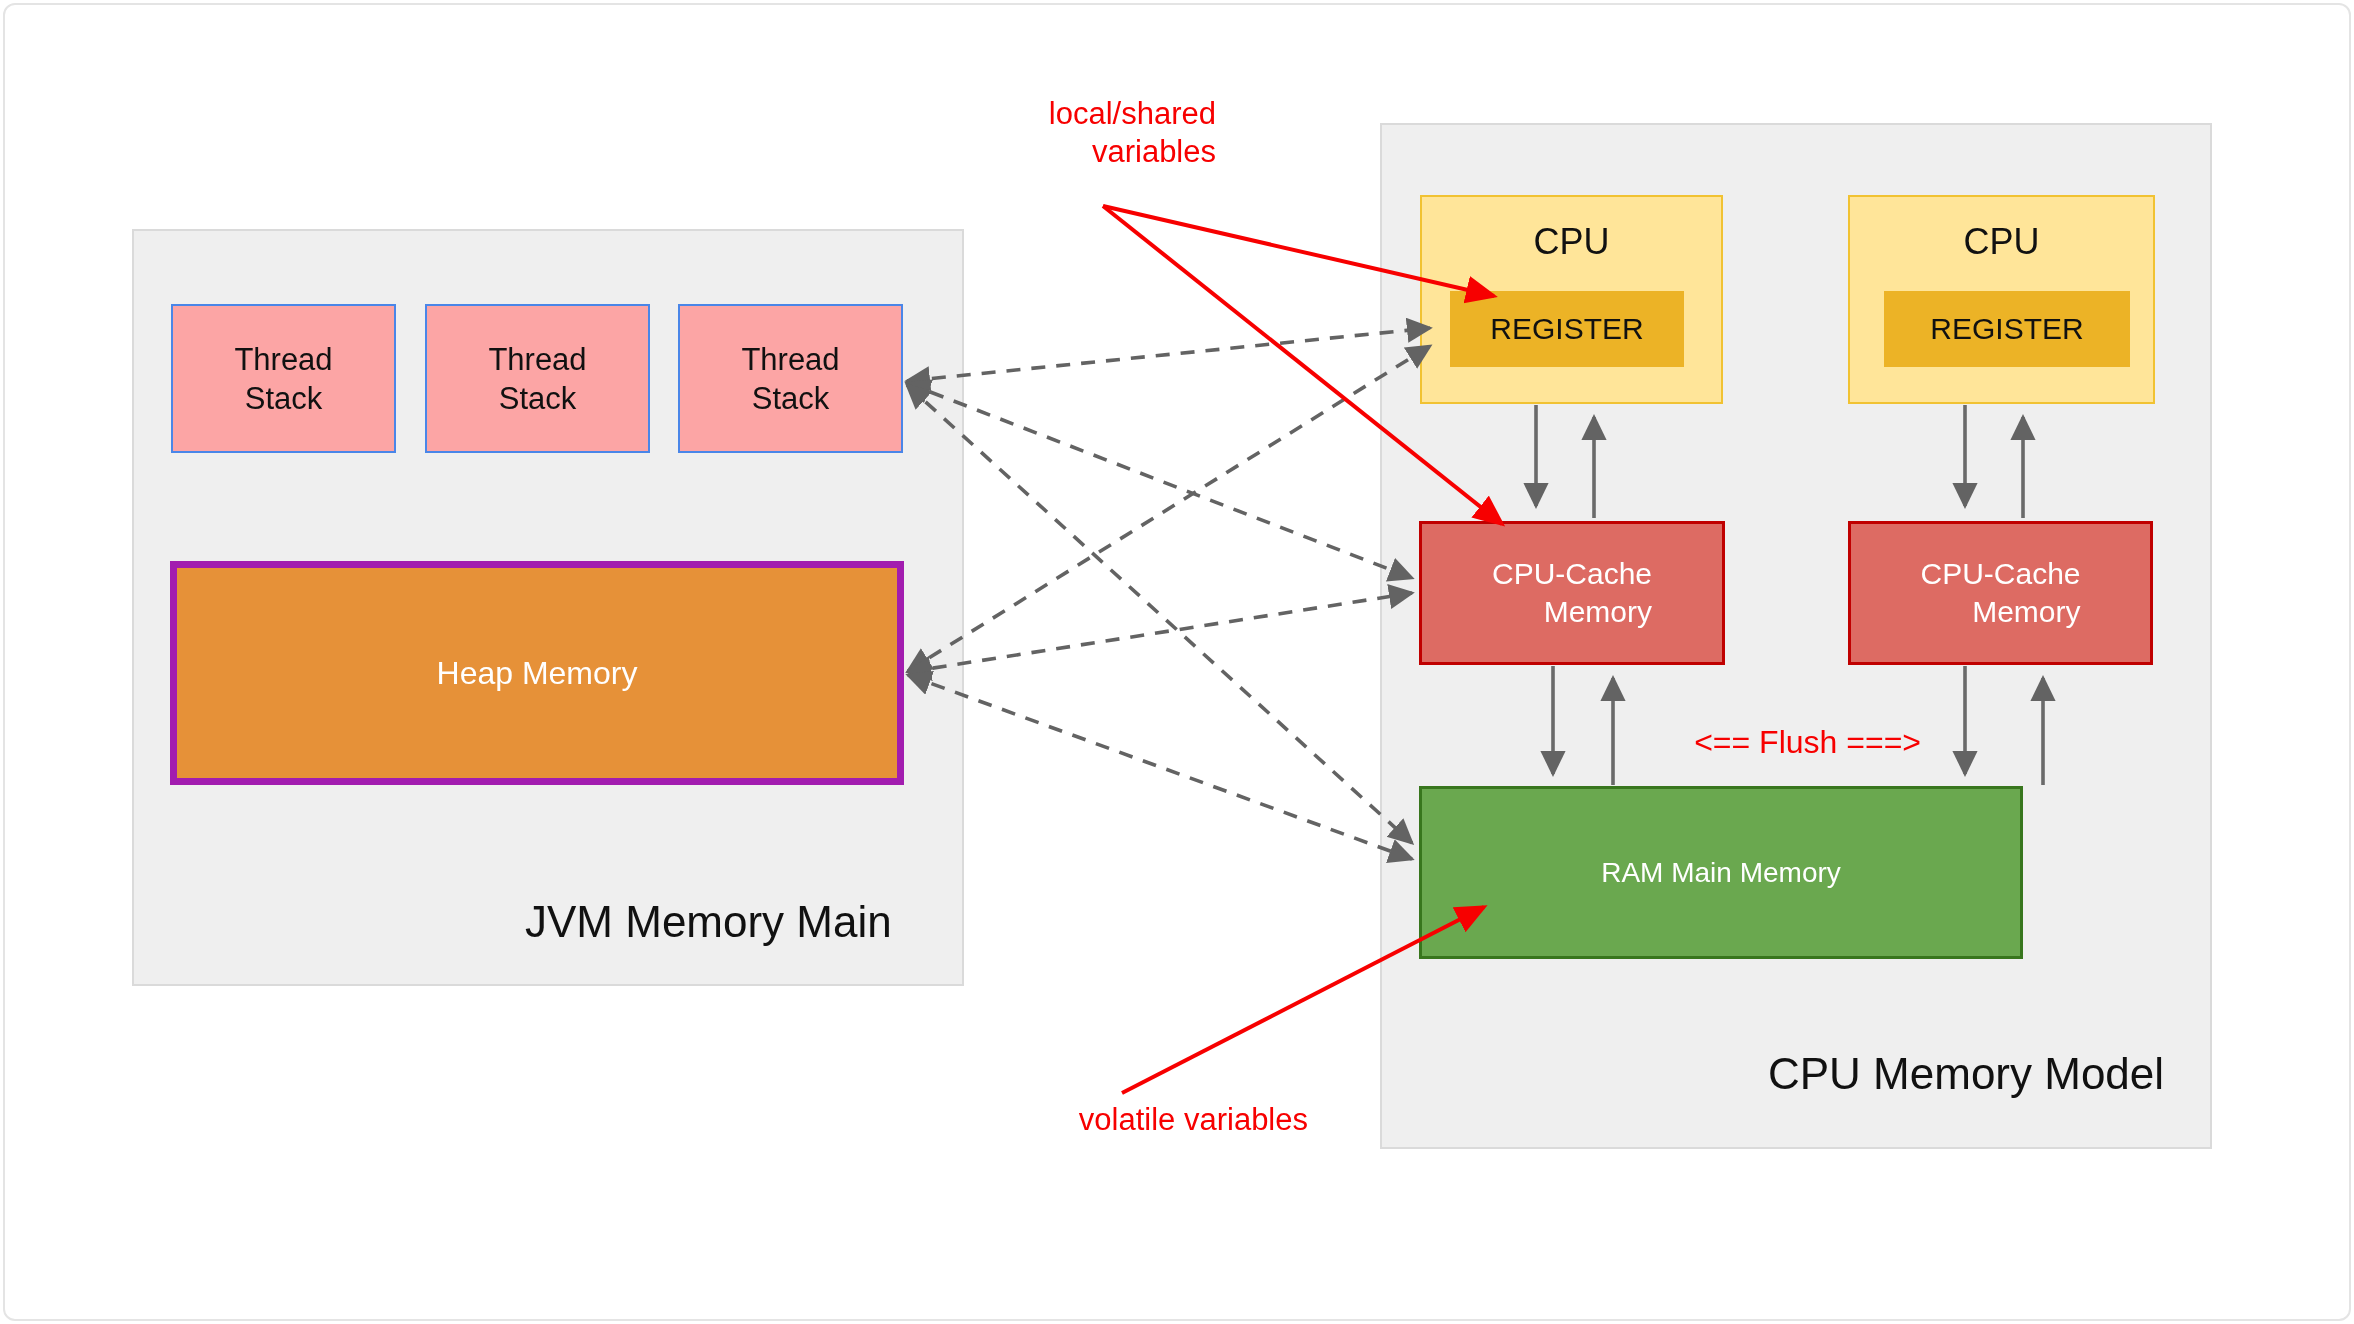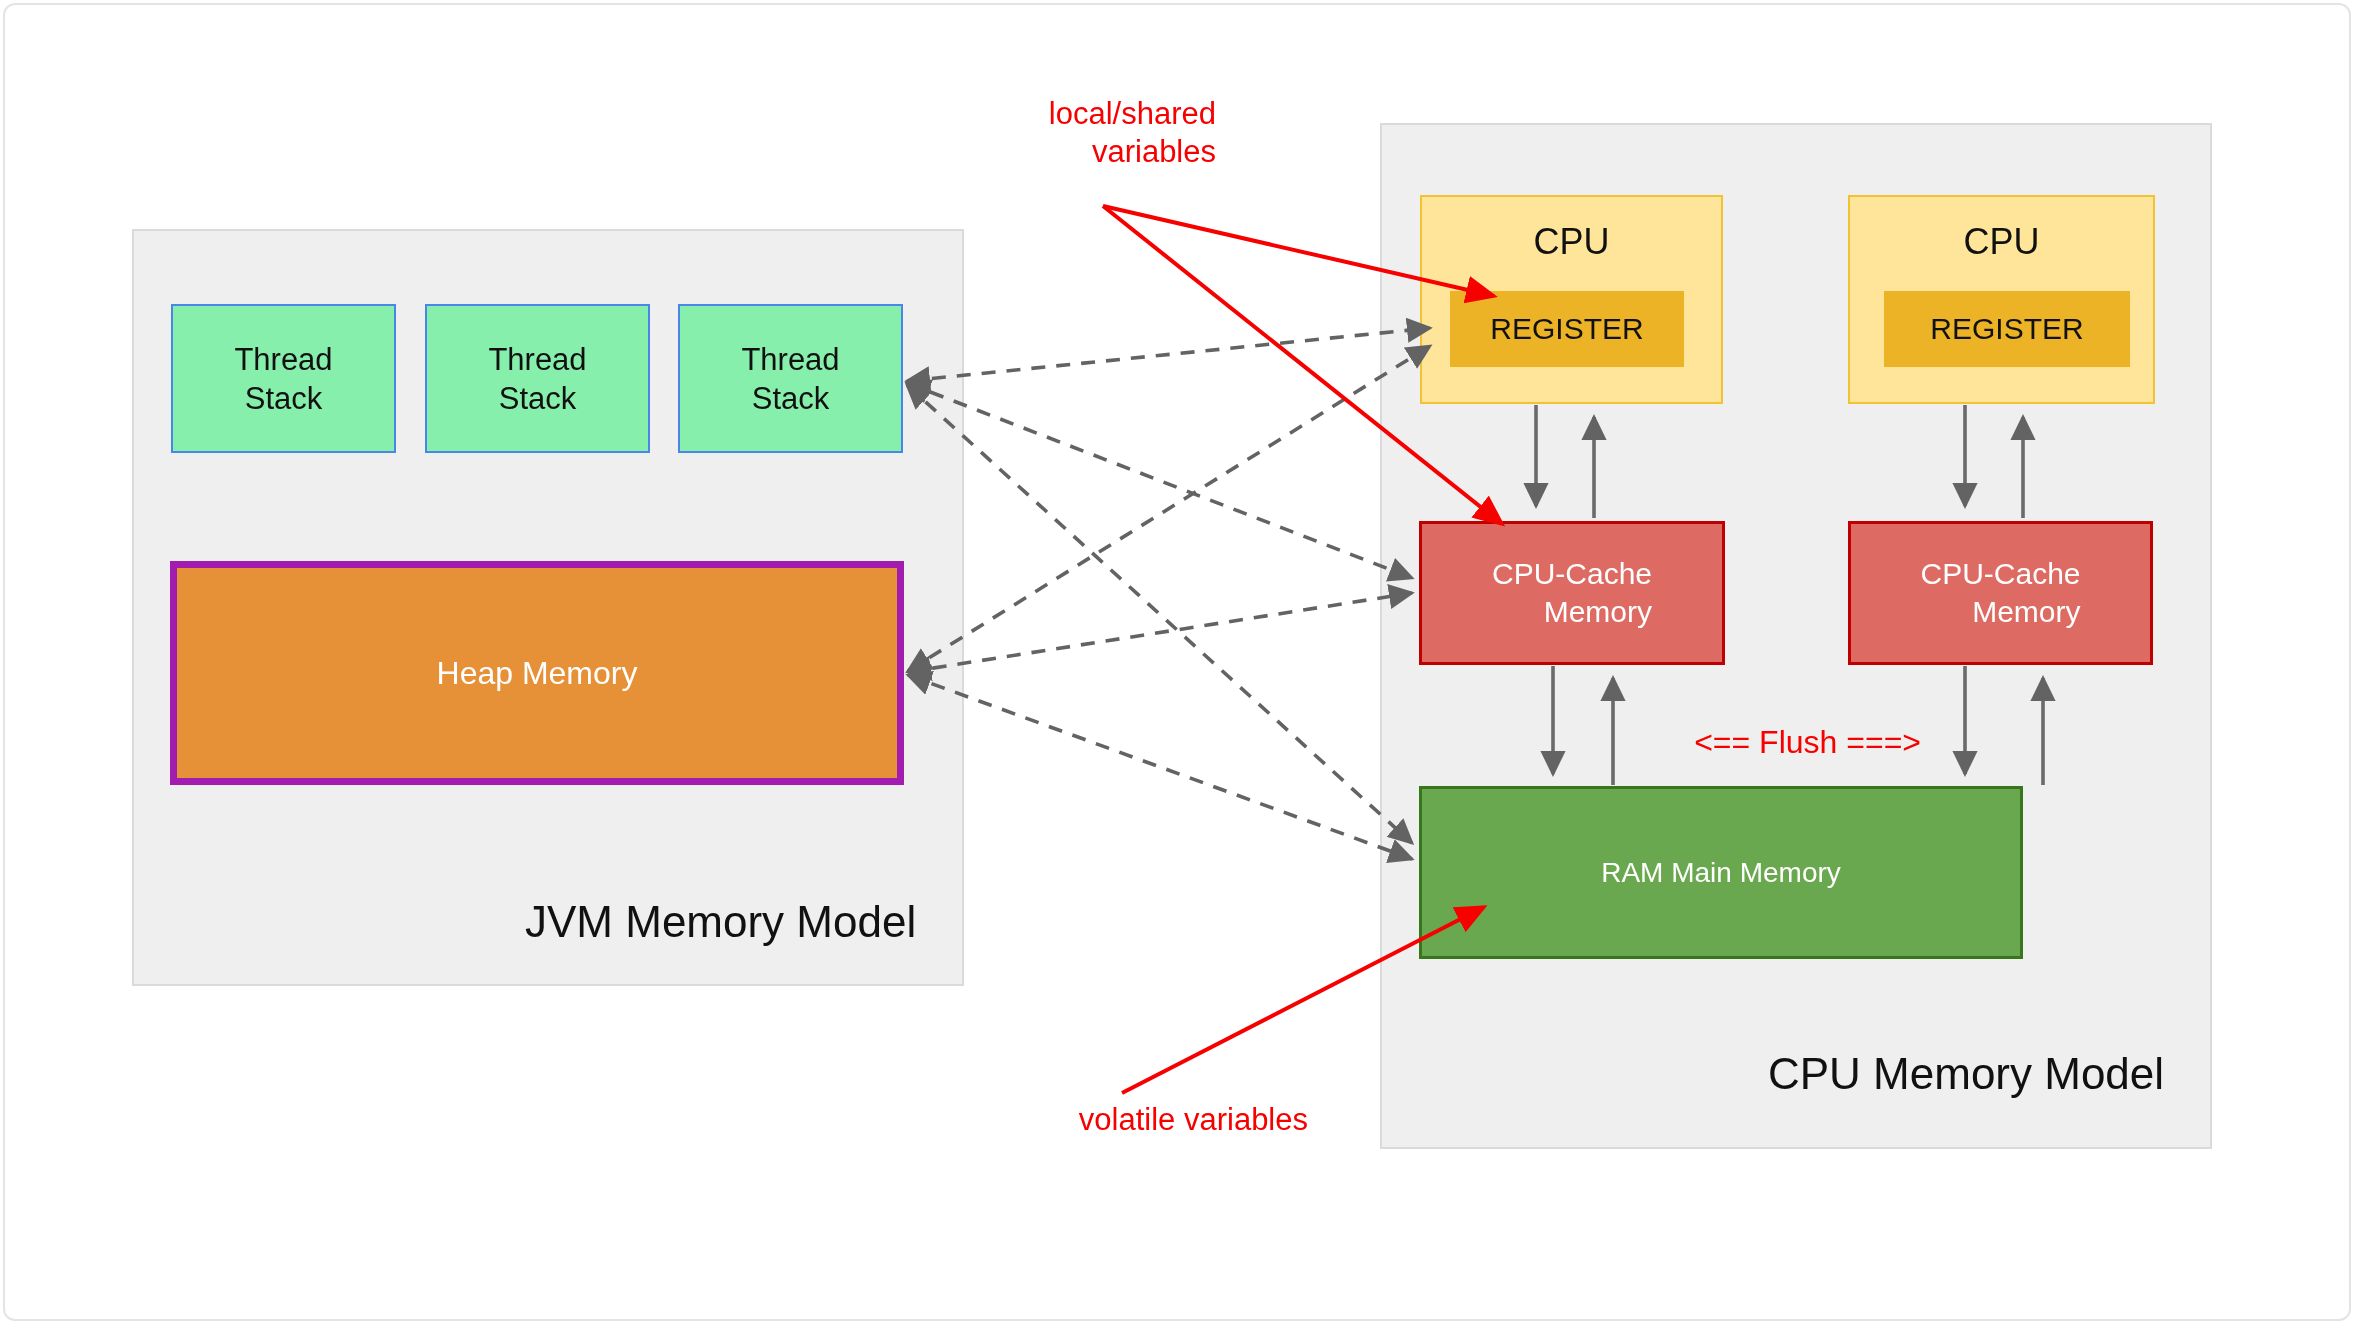--- a/index.html
+++ b/index.html
@@ -7,21 +7,21 @@
     position:relative;width:2354px;height:1324px;background:#ffffff;overflow:hidden;
     font-family:"Liberation Sans","DejaVu Sans",sans-serif;
   }
   .page-frame{position:absolute;left:3px;top:3px;right:3px;bottom:3px;
     border:2px solid #e4e4e4;border-radius:12px;}
   .container{position:absolute;background:#efefef;border:2px solid #dadada;box-sizing:border-box;}
   .box{position:absolute;box-sizing:border-box;display:flex;align-items:center;justify-content:center;
     text-align:center;white-space:pre-line;}
   .jvm-box{left:132px;top:229px;width:832px;height:757px;}
   .cpu-container{left:1380px;top:123px;width:832px;height:1026px;}
-  .thread-stack{top:304px;width:225px;height:149px;background:#86efac;border:2px solid #4a86e8;
+  .thread-stack{top:304px;width:225px;height:149px;background:#fca5a5;border:2px solid #4a86e8;
     font-size:31px;line-height:39px;color:#111;}
   .ts1{left:171px;} .ts2{left:425px;} .ts3{left:678px;}
   .heap{left:170px;top:561px;width:734px;height:224px;background:#e69138;border:7px solid #a21caf;
     font-size:32px;color:#ffffff;}
   .cpu-unit{top:195px;height:209px;background:#ffe599;border:2px solid #f1c232;
     align-items:flex-start;padding-top:24px;font-size:36px;color:#111;}
   .cpu1{left:1420px;width:303px;} .cpu2{left:1848px;width:307px;}
   .register{top:291px;height:76px;background:#ecb326;font-size:30px;color:#111;margin-left:12px;}
   .reg1{left:1438px;width:234px;} .reg2{left:1872px;width:246px;}
   .cache{top:521px;height:144px;background:#dd6b63;border:3px solid #c00000;
@@ -45,21 +45,21 @@
   <div class="page-frame"></div>
 
   <div class="container jvm-box"></div>
   <div class="box thread-stack ts1">Thread
 Stack</div>
   <div class="box thread-stack ts2">Thread
 Stack</div>
   <div class="box thread-stack ts3">Thread
 Stack</div>
   <div class="box heap">Heap Memory</div>
-  <div class="section-title jvm-title">JVM Memory Model</div>
+  <div class="section-title jvm-title">JVM Memory Main</div>
 
   <div class="container cpu-container"></div>
   <div class="box cpu-unit cpu1">CPU</div>
   <div class="box cpu-unit cpu2">CPU</div>
   <div class="box register reg1">REGISTER</div>
   <div class="box register reg2">REGISTER</div>
   <div class="box cache cache1">CPU-Cache
 Memory</div>
   <div class="box cache cache2">CPU-Cache
 Memory</div>

